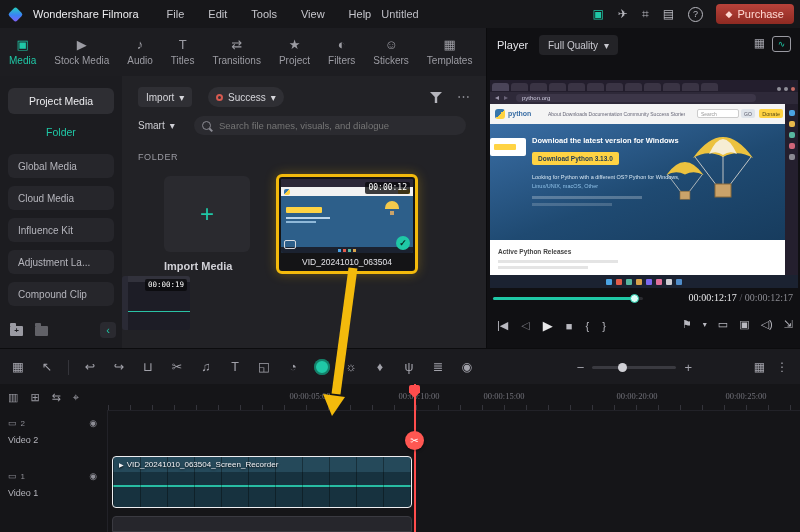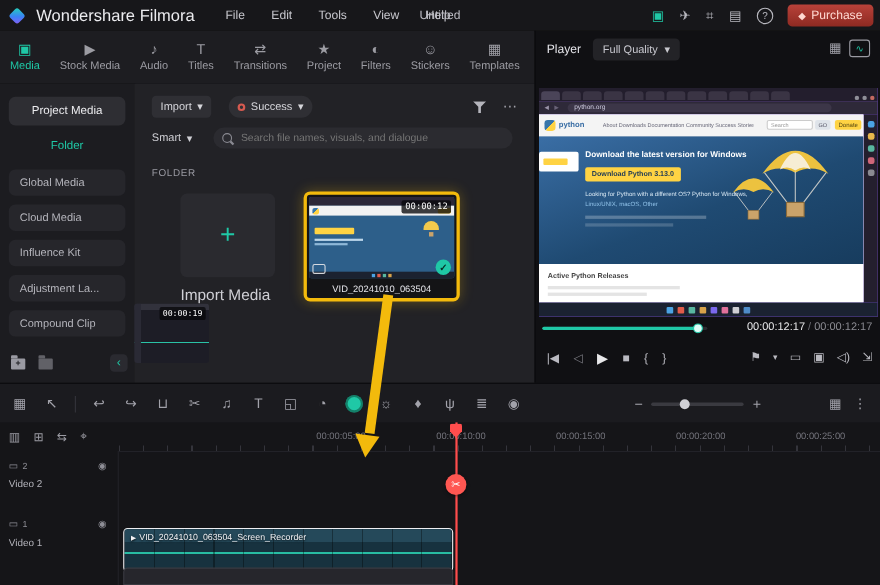--- a/index.html
+++ b/index.html
@@ -1,26 +1,26 @@
 <!DOCTYPE html>
 <html><head>
 <meta charset="utf-8">
 <style>
   html,body{margin:0;padding:0;background:#000;}
   #app{position:relative;width:800px;height:532px;background:#141417;overflow:hidden;
        font-family:"Liberation Sans",sans-serif;color:#ddd;}
   .ab{position:absolute;}
   .g{color:#a2a2aa;font-size:12px;line-height:1;}
-  .mono{font-family:Liberation Sans, sans-serif;}
+  .mono{font-family:Liberation Serif, serif;}
 
   
   #topbar{left:0;top:0;width:800px;height:28px;background:#17171a;border-bottom:1px solid #0b0b0d;display:flex;align-items:center;}
   .logo{width:13px;height:13px;margin-left:9px;border-radius:3px;
         background:linear-gradient(135deg,#22d3b8,#3b82f6 55%,#8b5cf6);transform:rotate(45deg) scale(.85);}
-  .brand{margin-left:11px;font-size:15px;color:#ececef;}
+  .brand{margin-left:11px;font-size:11px;color:#ececef;}
   .menus{margin-left:28px;display:flex;gap:24px;font-size:11px;color:#c7c7cd;}
   .title-center{position:absolute;left:50%;top:0;height:28px;display:flex;align-items:center;transform:translateX(-50%);font-size:11px;color:#bdbdc4;}
   .topicons{position:absolute;right:72px;top:0;height:28px;display:flex;gap:14px;align-items:center;font-size:12px;color:#b9b9c0;}
   .topicons .teal{color:#1fc8a6;}
   .helpcirc{width:13px;height:13px;border:1px solid #b9b9c0;border-radius:50%;font-size:9px;display:flex;align-items:center;justify-content:center;}
   .bell{position:relative;width:11px;height:11px;}
   .bell i{position:absolute;left:1.5px;top:1px;width:8px;height:7px;background:#b9b9c0;border-radius:4px 4px 1px 1px;}
   .bell b{position:absolute;left:0;top:8px;width:11px;height:2px;background:#b9b9c0;border-radius:1px;}
   .bell .dot{position:absolute;right:-2px;top:-2px;width:4px;height:4px;border-radius:50%;background:#ff4d4d;}
   .purchase{position:absolute;right:6px;top:4px;height:20px;padding:0 10px;border-radius:4px;display:flex;align-items:center;gap:5px;
@@ -54,21 +54,21 @@
   .funnel{position:absolute;width:12px;height:11px;background:#b5b5bc;
           clip-path:polygon(0 0,100% 0,60% 45%,60% 100%,40% 100%,40% 45%);}
   .searchbox{position:absolute;left:72px;top:40px;width:272px;height:19px;background:#2b2b30;border-radius:10px;
              display:flex;align-items:center;gap:6px;padding:0 8px;box-sizing:border-box;}
   .mag{position:relative;width:7px;height:7px;border:1.5px solid #8a8a92;border-radius:50%;flex:0 0 auto;}
   .mag:after{content:"";position:absolute;width:4px;height:1.5px;background:#8a8a92;transform:rotate(45deg);right:-3px;bottom:-1px;}
   .searchbox input{flex:1;background:transparent;border:none;outline:none;color:#c9c9ce;font-size:9.5px;font-family:"Liberation Sans",sans-serif;}
   .seclabel{position:absolute;left:16px;top:76px;font-size:9px;letter-spacing:.6px;color:#9a9aa2;}
   .tile{position:absolute;left:42px;top:100px;width:86px;height:76px;background:#2a2a2f;border-radius:6px;
         display:flex;align-items:center;justify-content:center;color:#1fc8a6;font-size:24px;}
-  .tile-label{position:absolute;left:42px;top:184px;font-size:14px;color:#d0d0d6;}
+  .tile-label{position:absolute;left:42px;top:184px;font-size:11px;color:#d0d0d6;font-weight:bold;}
   .mcard{position:absolute;left:154px;top:98px;width:142px;height:100px;border:3px solid #f3ba0c;border-radius:6px;
          background:#141416;box-shadow:0 0 12px rgba(243,186,12,.3);box-sizing:border-box;padding:2px;}
   .thumb-py{position:relative;width:100%;height:74px;background:#2d5f8a;border-radius:2px;overflow:hidden;}
   .tp-chrome{height:8px;background:#2c2838;}
   .tp-nav{height:9px;background:#f2f2f2;position:relative;}
   .tp-logo{position:absolute;left:3px;top:2px;width:6px;height:6px;border-radius:2px;background:linear-gradient(135deg,#3776ab 50%,#ffd343 50%);}
   .tp-chip{position:absolute;right:3px;top:2px;width:12px;height:5px;background:#ffd343;border-radius:1px;}
   .tp-btn{position:absolute;left:5px;top:28px;width:36px;height:6px;background:#ffd343;border-radius:1px;}
   .tp-line1{position:absolute;left:5px;top:38px;width:44px;height:2px;background:#bcd6ea;}
   .tp-line2{position:absolute;left:5px;top:42px;width:30px;height:2px;background:#8fb8d8;}
@@ -88,21 +88,21 @@
                      linear-gradient(180deg,rgba(0,0,0,0) 64%,rgba(43,212,180,.9) 64% 67%,rgba(0,0,0,0) 67%),#1d1d26;}
 
   
   #player{left:486px;top:28px;width:314px;height:320px;background:#101013;border-left:1px solid #0b0b0d;}
   .p-label{position:absolute;left:10px;top:11px;font-size:11px;color:#e4e4e9;}
   .p-drop{position:absolute;left:52px;top:7px;height:20px;padding:0 9px;background:#232327;border-radius:4px;
           display:flex;align-items:center;gap:6px;font-size:10px;color:#c8c8cf;}
   .p-ic1{position:absolute;right:36px;top:9px;}
   .scope{position:absolute;right:10px;top:8px;width:17px;height:14px;border:1px solid #9a9aa2;border-radius:3px;
          display:flex;align-items:center;justify-content:center;font-size:9px;color:#1fc8a6;}
-  #screen{position:absolute;left:3px;top:52px;width:308px;height:208px;background:#8b5cf6;overflow:hidden;}
+  #screen{position:absolute;left:3px;top:52px;width:308px;height:208px;background:#0ea5e9;overflow:hidden;}
   .bw-tabs{position:absolute;left:0;top:0;width:100%;height:12px;background:#231e2d;display:flex;gap:2px;padding-left:2px;box-sizing:border-box;}
   .bw-tabs i{width:17px;height:8px;margin-top:3px;background:#3a3444;border-radius:3px 3px 0 0;display:block;}
   .bw-tabs i.on{background:#4a4458;}
   .winbtns{position:absolute;right:3px;top:4px;display:flex;gap:3px;}
   .winbtns i{width:4px;height:4px;border-radius:50%;background:#8f8f98;display:block;}
   .bw-addr{position:absolute;left:0;top:12px;width:100%;height:12px;background:#2e2939;}
   .bw-arrow{position:absolute;top:4px;width:0;height:0;border-top:2.5px solid transparent;border-bottom:2.5px solid transparent;}
   .bw-pill{position:absolute;left:26px;right:42px;top:2px;height:8px;background:#3c3648;border-radius:4px;
            font-size:6px;color:#cfcce0;line-height:8px;padding-left:6px;}
   .bw-side{position:absolute;right:0;top:24px;width:13px;height:171px;background:#241f2e;display:flex;flex-direction:column;align-items:center;gap:5px;padding-top:6px;box-sizing:border-box;}
@@ -164,21 +164,21 @@
   .trk{position:absolute;left:0;width:107px;height:42px;}
   .trk .t-ics{position:absolute;left:8px;top:3px;display:flex;gap:4px;font-size:9px;color:#8e8e96;align-items:center;}
   .trk .t-num{font-size:8px;color:#8e8e96;}
   .trk .t-eye{position:absolute;right:10px;top:3px;font-size:9px;color:#8e8e96;}
   .trk .t-lb{position:absolute;left:8px;top:20px;font-size:9px;color:#b4b4bb;}
   .clip{position:absolute;border-radius:4px;overflow:hidden;box-sizing:border-box;}
   .clipA{left:112px;top:31px;width:300px;height:40px;border:1px solid #1d1d20;
     background:repeating-linear-gradient(90deg,rgba(0,0,0,.28) 0 1px,rgba(0,0,0,0) 1px 33px),
                linear-gradient(180deg,rgba(255,255,255,.10),rgba(0,0,0,0) 35%),
                repeating-linear-gradient(90deg,#5d8f62 0 33px,#6fa678 33px 66px,#4e7a55 66px 99px);}
-  .clipB{left:112px;top:96px;width:300px;height:40px;border:1px solid #eeeef1;
+  .clipB{left:112px;top:72px;width:300px;height:52px;border:1px solid #eeeef1;
     background:repeating-linear-gradient(90deg,rgba(0,0,0,.35) 0 1px,rgba(0,0,0,0) 1px 27px),
                linear-gradient(180deg,rgba(0,0,0,0) 55%,rgba(43,212,180,.85) 55% 60%,rgba(0,0,0,0) 60%),
                linear-gradient(180deg,#25495a 0 30%,#17323f 30%);}
   .clipC{left:112px;top:132px;width:300px;height:16px;background:#26262c;border:1px solid #3a3a41;border-radius:4px 4px 0 0;}
   .clip-name{position:absolute;left:6px;top:3px;font-size:8px;color:#f2f2f5;text-shadow:0 1px 2px rgba(0,0,0,.85);white-space:nowrap;display:flex;gap:3px;align-items:center;}
   .clip-name .pg-ic{font-size:6px;}
   #playhead{position:absolute;left:414px;top:384px;width:2px;height:148px;background:#ff4d4d;z-index:30;}
   #ph-handle{position:absolute;left:409px;top:385px;width:11px;height:13px;background:#ff4d4d;z-index:31;
              clip-path:polygon(0 0,100% 0,100% 55%,50% 100%,0 55%);border-radius:2px;}
   #cutbtn{position:absolute;left:405px;top:431px;width:19px;height:19px;border-radius:50%;background:#ff5752;color:#fff;
@@ -488,21 +488,21 @@
     <div class="tl-tools">
       <span>▥</span>
       <span>⊞</span>
       <span>⇆</span>
       <span>⌖</span>
     </div>
     <div class="ruler">
       <div class="ticks"></div>
       <span class="rl mono" style="left:202px;">00:00:05:00</span>
       <span class="rl mono" style="left:311px;">00:00:10:00</span>
-      <span class="rl mono" style="left:420px;">00:00:15:00</span>
+      <span class="rl mono" style="left:396px;">00:00:15:00</span>
       <span class="rl mono" style="left:529px;">00:00:20:00</span>
       <span class="rl mono" style="left:638px;">00:00:25:00</span>
     </div>
     <div class="trkcol">
       <div class="trk" style="top:5px;">
         <span class="t-ics">
           <span>▭</span>
           <span class="t-num">2</span>
         </span>
         <span class="t-eye" actable="true">◉</span>

